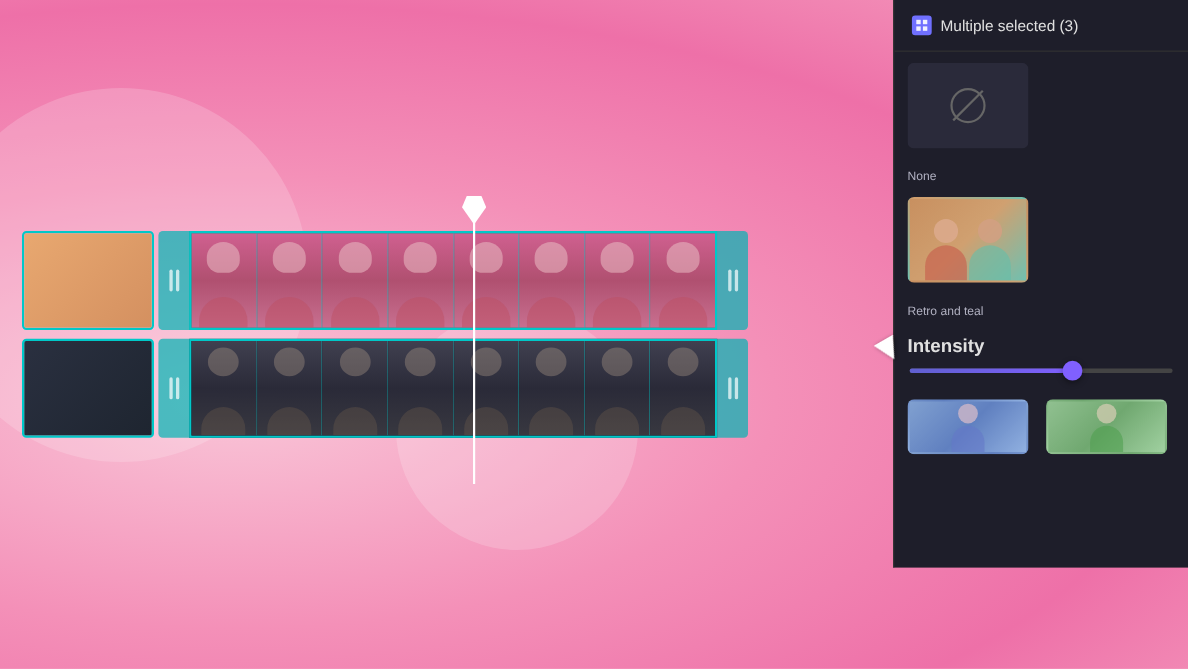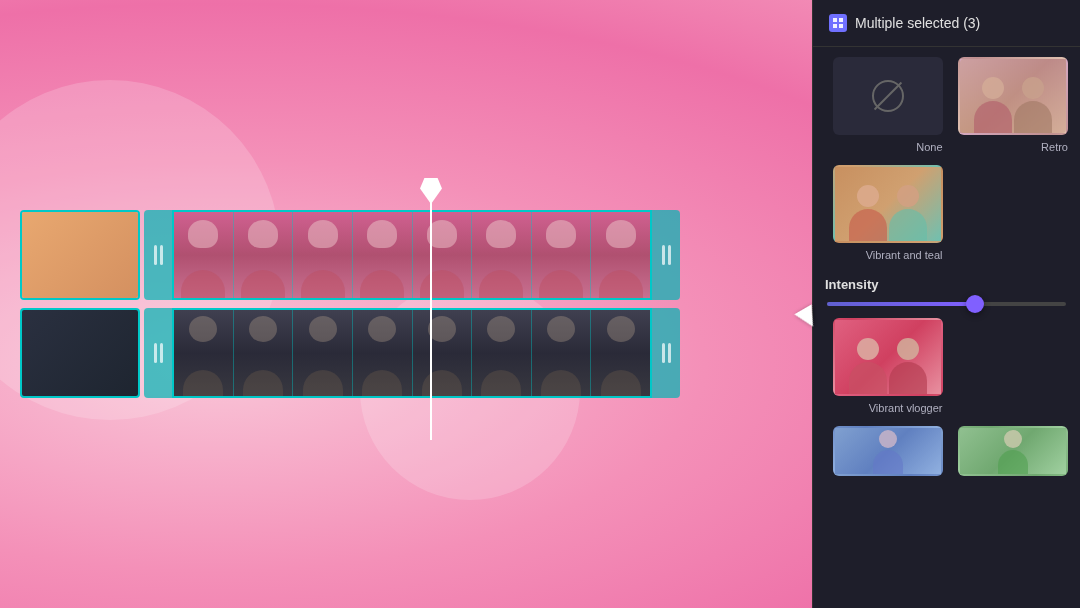--- a/index.html
+++ b/index.html
@@ -154,21 +154,21 @@
       clip-path: polygon(20% 0%, 80% 0%, 100% 40%, 50% 100%, 0% 40%);
       z-index: 10;
     }
 
     
     .right-panel {
       position: absolute;
       right: 0;
       top: 0;
       width: 268px;
-      height: 608px;
+      height: 516px;
       background: #1e1e2a;
       border-left: 1px solid #333;
       display: flex;
       flex-direction: column;
       overflow: hidden;
     }
 
     .panel-header {
       display: flex;
       align-items: center;
@@ -207,22 +207,22 @@
     .filter-grid {
       display: grid;
       grid-template-columns: 1fr 1fr;
       gap: 8px;
       margin-bottom: 12px;
     }
 
     .filter-item {
       display: flex;
       flex-direction: column;
-      align-items: flex-end;
-      gap: 6px;
+      align-items: flex-start;
+      gap: 20px;
       cursor: pointer;
     }
 
     .filter-thumb {
       width: 110px;
       height: 78px;
       border-radius: 6px;
       overflow: hidden;
       position: relative;
       border: 2px solid transparent;
@@ -338,21 +338,21 @@
     .person-small .person-head { width: 22px; height: 22px; }
     .person-small .person-body { width: 38px; height: 32px; }
 
     
     .intensity-section {
       padding: 4px 0 12px;
     }
 
     .intensity-label {
       color: #e0e0e0;
-      font-size: 13px;
+      font-size: 17px;
       font-weight: 600;
       margin-bottom: 10px;
     }
 
     .slider-container {
       padding: 0 2px;
     }
 
     .slider-track {
       height: 4px;
@@ -617,87 +617,57 @@
 
     <div class="filter-grid">
 
       <div class="filter-item">
         <div class="filter-thumb filter-none">
           <div class="filter-none-icon"></div>
         </div>
         <span class="filter-label">None</span>
       </div>
 
-      <div class="filter-item">
-        <div class="filter-thumb thumb-retro">
-          <div class="two-persons">
-            <div class="person-small">
-              <div class="person-head" style="background: rgba(210,170,150,0.85);"></div>
-              <div class="person-body" style="background: rgba(180,100,110,0.7);"></div>
-            </div>
-            <div class="person-small">
-              <div class="person-head" style="background: rgba(200,160,140,0.85);"></div>
-              <div class="person-body" style="background: rgba(160,120,100,0.6);"></div>
-            </div>
-          </div>
-        </div>
-        <span class="filter-label">Retro</span>
-      </div>
 
     </div>
 
     <div class="filter-grid">
 
       <div class="filter-item">
         <div class="filter-thumb thumb-orange-teal">
           <div class="two-persons">
             <div class="person-small">
               <div class="person-head" style="background: rgba(220,170,140,0.9);"></div>
               <div class="person-body" style="background: rgba(200,100,80,0.7);"></div>
             </div>
             <div class="person-small">
               <div class="person-head" style="background: rgba(210,160,130,0.85);"></div>
               <div class="person-body" style="background: rgba(100,190,170,0.6);"></div>
             </div>
           </div>
         </div>
-        <span class="filter-label">Vibrant and teal</span>
+        <span class="filter-label">Retro and teal</span>
       </div>
 
 
     </div>
 
     <div class="intensity-section">
       <div class="intensity-label">Intensity</div>
       <div class="slider-container">
         <div class="slider-track">
           <div class="slider-fill"></div>
           <div class="slider-thumb"></div>
         </div>
       </div>
     </div>
 
     <div class="filter-grid">
 
 
-      <div class="filter-item">
-        <div class="filter-thumb thumb-vibrant">
-          <div class="two-persons">
-            <div class="person-small">
-              <div class="person-head" style="background: rgba(220,170,160,0.9);"></div>
-              <div class="person-body" style="background: rgba(200,80,100,0.7);"></div>
-            </div>
-            <div class="person-small">
-              <div class="person-head" style="background: rgba(210,175,155,0.85);"></div>
-              <div class="person-body" style="background: rgba(180,60,80,0.65);"></div>
-            </div>
-          </div>
-        </div>
-        <span class="filter-label">Vibrant vlogger</span>
-      </div>
 
     </div>
 
     <div class="filter-grid">
 
       <div class="filter-item">
         <div class="filter-thumb thumb-more1" style="height:50px;">
           <div class="two-persons">
             <div class="person-small">
               <div class="person-head" style="background: rgba(200,180,200,0.85); width:18px; height:18px;"></div>

